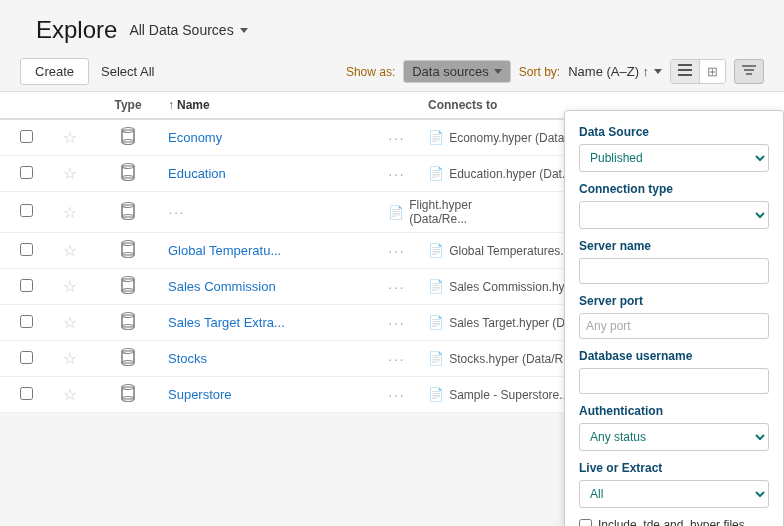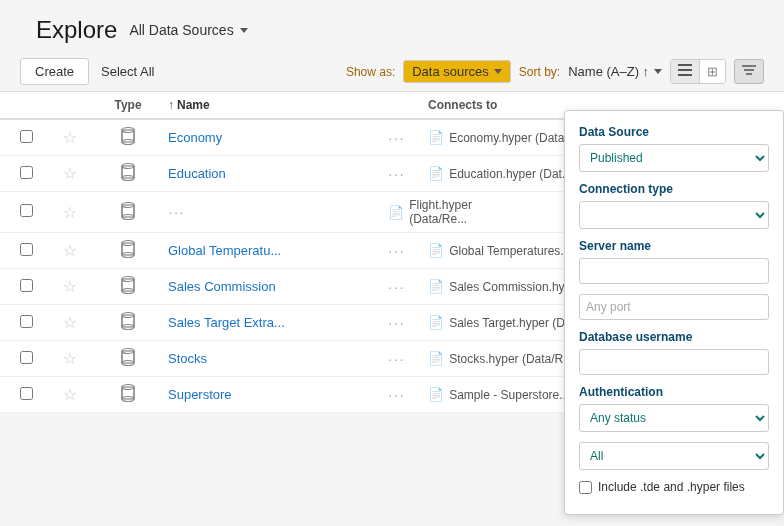--- a/index.html
+++ b/index.html
@@ -82,21 +82,21 @@
     .dropdown-inline {
       display: inline-flex;
       align-items: center;
       gap: 3px;
       font-size: 13px;
       color: #333;
       cursor: pointer;
       border: 1px solid #ccc;
       border-radius: 3px;
       padding: 3px 8px;
-      background: #eab308;
+      background: #a3a3a3;
     }
     .sort-inline {
       display: inline-flex;
       align-items: center;
       gap: 3px;
       font-size: 13px;
       color: #333;
       cursor: pointer;
     }
     .view-toggle {
@@ -454,32 +454,34 @@
   </select>
 
   <div class="filter-section-label">Connection type</div>
   <select class="filter-select">
     <option value=""></option>
   </select>
 
   <div class="filter-section-label">Server name</div>
   <input class="filter-input" type="text" style="">
 
+  <div class="filter-section-label">Server port</div>
   <input class="filter-input" type="text" placeholder="Any port" style="">
 
   <div class="filter-section-label">Database username</div>
   <input class="filter-input" type="text" style="">
 
   <div class="filter-section-label">Authentication</div>
   <select class="filter-select">
     <option>Any status</option>
     <option>Username and password</option>
     <option>None</option>
   </select>
 
+  <div class="filter-section-label">Live or Extract</div>
   <select class="filter-select">
     <option>All</option>
     <option>Live</option>
     <option>Extract</option>
   </select>
 
   <div class="filter-checkbox-row">
     <input type="checkbox" id="tde-check" style="">
     <label for="tde-check">Include .tde and .hyper files</label>
   </div>

